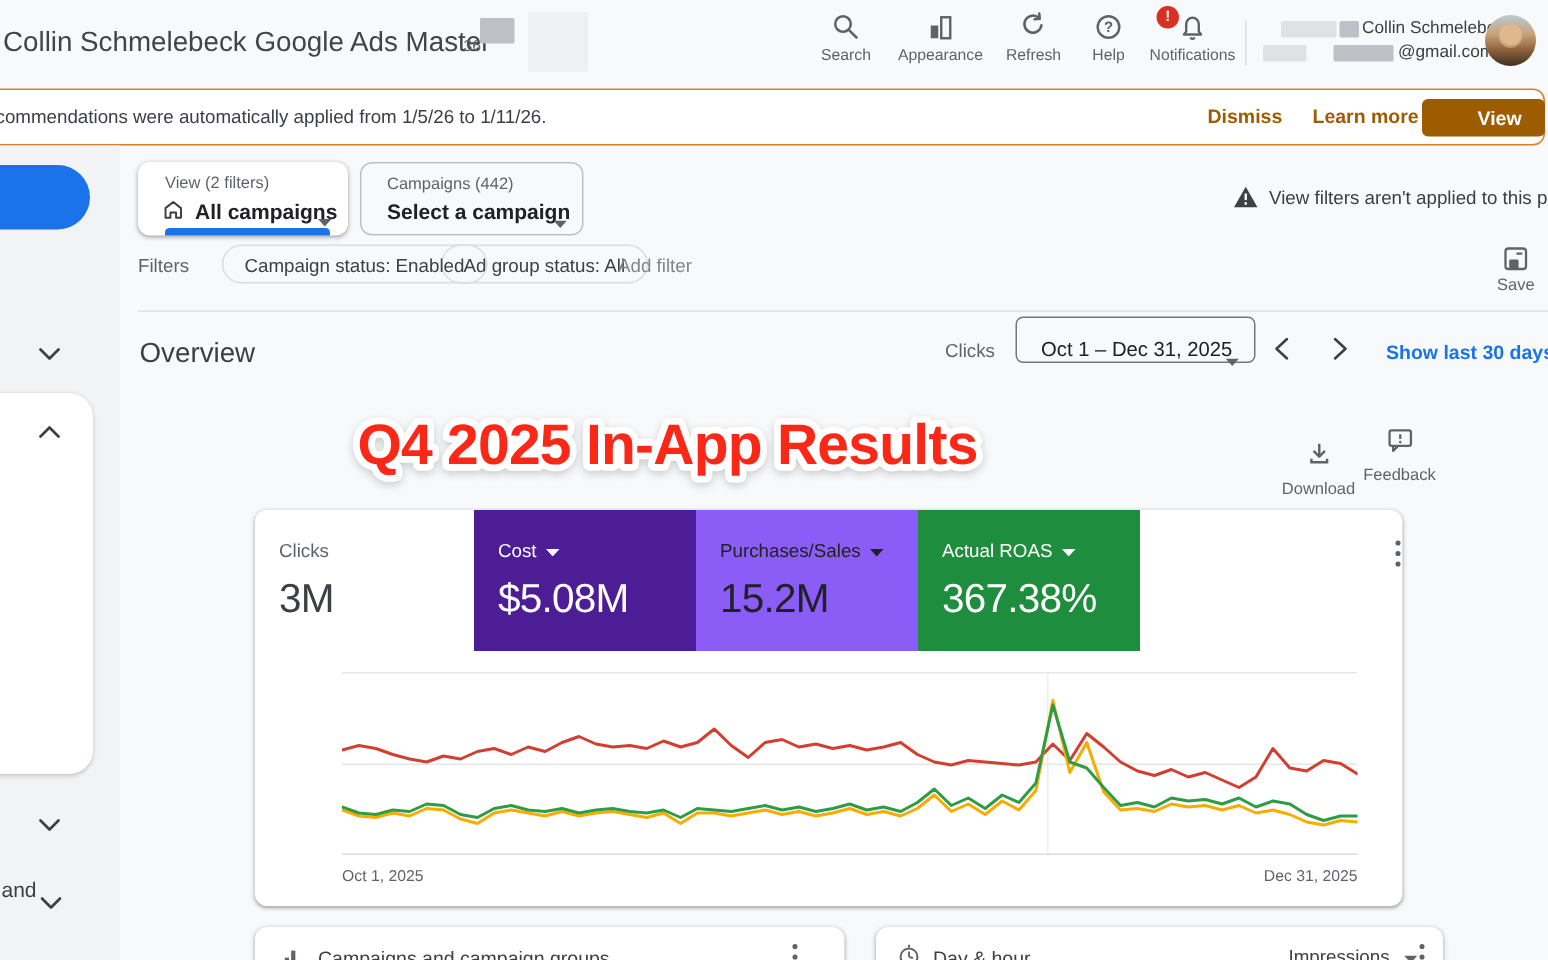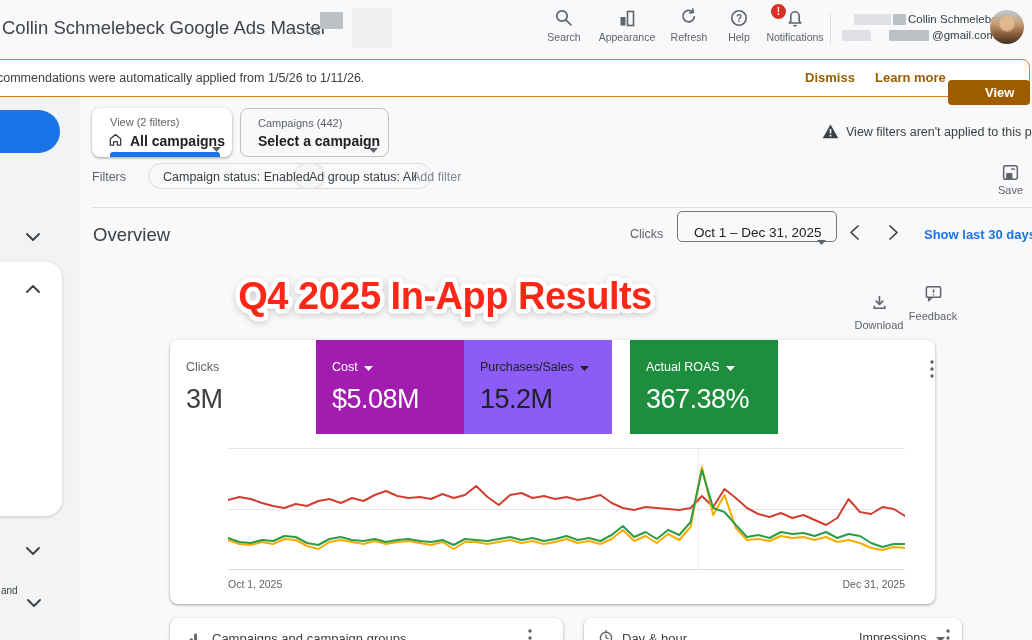--- a/index.html
+++ b/index.html
@@ -116,21 +116,21 @@
 
     <div class="abs" style="left:990px;top:10px;width:34px;height:34px;border-radius:50%;overflow:hidden;background:linear-gradient(180deg,#b9cbd4 0%,#c9a177 38%,#8a5f3a 70%,#3e2f1f 100%);">
       <div style="position:absolute;left:9px;top:6px;width:16px;height:16px;border-radius:50%;background:radial-gradient(circle at 50% 40%,#e0b890 0 55%,#a97b4e 85%);"></div>
     </div>
   </header>
 
   <div class="banner">
     <span class="abs nowrap" style="left:6px;top:11px;font-size:12.5px;color:#3C4043;">commendations were automatically applied from 1/5/26 to 1/11/26.</span>
     <button class="banner-btn abs" style="left:808px;top:9px;">Dismiss</button>
     <button class="banner-btn abs" style="left:878px;top:9px;">Learn more</button>
-    <button class="banner-btn banner-view abs" style="left:957px;top:20px;padding-left:37px;">View</button>
+    <button class="banner-btn banner-view abs" style="left:957px;top:6px;padding-left:37px;">View</button>
   </div>
 
   <aside class="rail">
     <div class="abs" style="left:-22px;top:13px;width:82px;height:43px;border-radius:24px;background:#1A73E8;"></div>
     <span class="abs" style="left:26px;top:130px;">
       <svg width="14" height="8" viewBox="0 0 14 8">
           <polyline points="1,1 7,7 13,1" fill="none" stroke="#3C4043" stroke-width="1.8" stroke-linecap="round" stroke-linejoin="round"></polyline>
         </svg>
     </span>
     <div class="flyout">
@@ -138,21 +138,21 @@
         <svg width="14" height="8" viewBox="0 0 14 8">
             <polyline points="1,7 7,1 13,7" fill="none" stroke="#3C4043" stroke-width="1.8" stroke-linecap="round" stroke-linejoin="round"></polyline>
           </svg>
       </span>
     </div>
     <span class="abs" style="left:26px;top:444px;">
       <svg width="14" height="8" viewBox="0 0 14 8">
           <polyline points="1,1 7,7 13,1" fill="none" stroke="#3C4043" stroke-width="1.8" stroke-linecap="round" stroke-linejoin="round"></polyline>
         </svg>
     </span>
-    <span class="abs nowrap" style="left:1px;top:488px;font-size:10px;color:#3C4043;">and</span>
+    <span class="abs nowrap" style="left:1px;top:488px;font-size:14px;color:#3C4043;">and</span>
     <span class="abs" style="left:27px;top:496px;">
       <svg width="14" height="8" viewBox="0 0 14 8">
           <polyline points="1,1 7,7 13,1" fill="none" stroke="#3C4043" stroke-width="1.8" stroke-linecap="round" stroke-linejoin="round"></polyline>
         </svg>
     </span>
   </aside>
 
   <div class="dd-card" style="left:92px;top:108px;width:140px;height:49px;">
     <div class="dd-label abs" style="left:18px;top:8px;">View (2 filters)</div>
     <div class="dd-value abs nowrap" style="left:16px;top:24px;">
@@ -257,41 +257,41 @@
 
   <div class="card" style="left:170px;top:340px;width:765px;height:264px;overflow:hidden;">
 
     <div class="seg" style="left:0;width:146px;background:#FFFFFF;">
       <div class="slabel" style="color:#5F6368;">
           <span>Clicks</span>
         </div>
       <div class="sval" style="color:#3C4043;">3M</div>
     </div>
 
-    <div class="seg" style="left:146px;width:148px;background:#a21caf;">
+    <div class="seg" style="left:146px;width:148px;background:#4c1d95;">
       <div class="slabel" style="color:#fff;">
           <span>Cost</span>
         <span class="caret"><svg width="9" height="5" viewBox="0 0 9 5">
               <path d="M0 0 L9 0 L4.5 5 Z" fill="#fff"></path>
             </svg></span>
         </div>
       <div class="sval" style="color:#fff;">$5.08M</div>
     </div>
 
     <div class="seg" style="left:294px;width:148px;background:#8b5cf6;">
       <div class="slabel" style="color:#202124;">
           <span>Purchases/Sales</span>
         <span class="caret"><svg width="9" height="5" viewBox="0 0 9 5">
               <path d="M0 0 L9 0 L4.5 5 Z" fill="#202124"></path>
             </svg></span>
         </div>
       <div class="sval" style="color:#202124;">15.2M</div>
     </div>
 
-    <div class="seg" style="left:442px;width:148px;background:#1E8E3E;margin-left:18px;">
+    <div class="seg" style="left:442px;width:148px;background:#1E8E3E;">
       <div class="slabel" style="color:#fff;">
           <span>Actual ROAS</span>
         <span class="caret"><svg width="9" height="5" viewBox="0 0 9 5">
               <path d="M0 0 L9 0 L4.5 5 Z" fill="#fff"></path>
             </svg></span>
         </div>
       <div class="sval" style="color:#fff;">367.38%</div>
     </div>
 
     <span class="abs kebab" style="left:760px;top:20px;">

